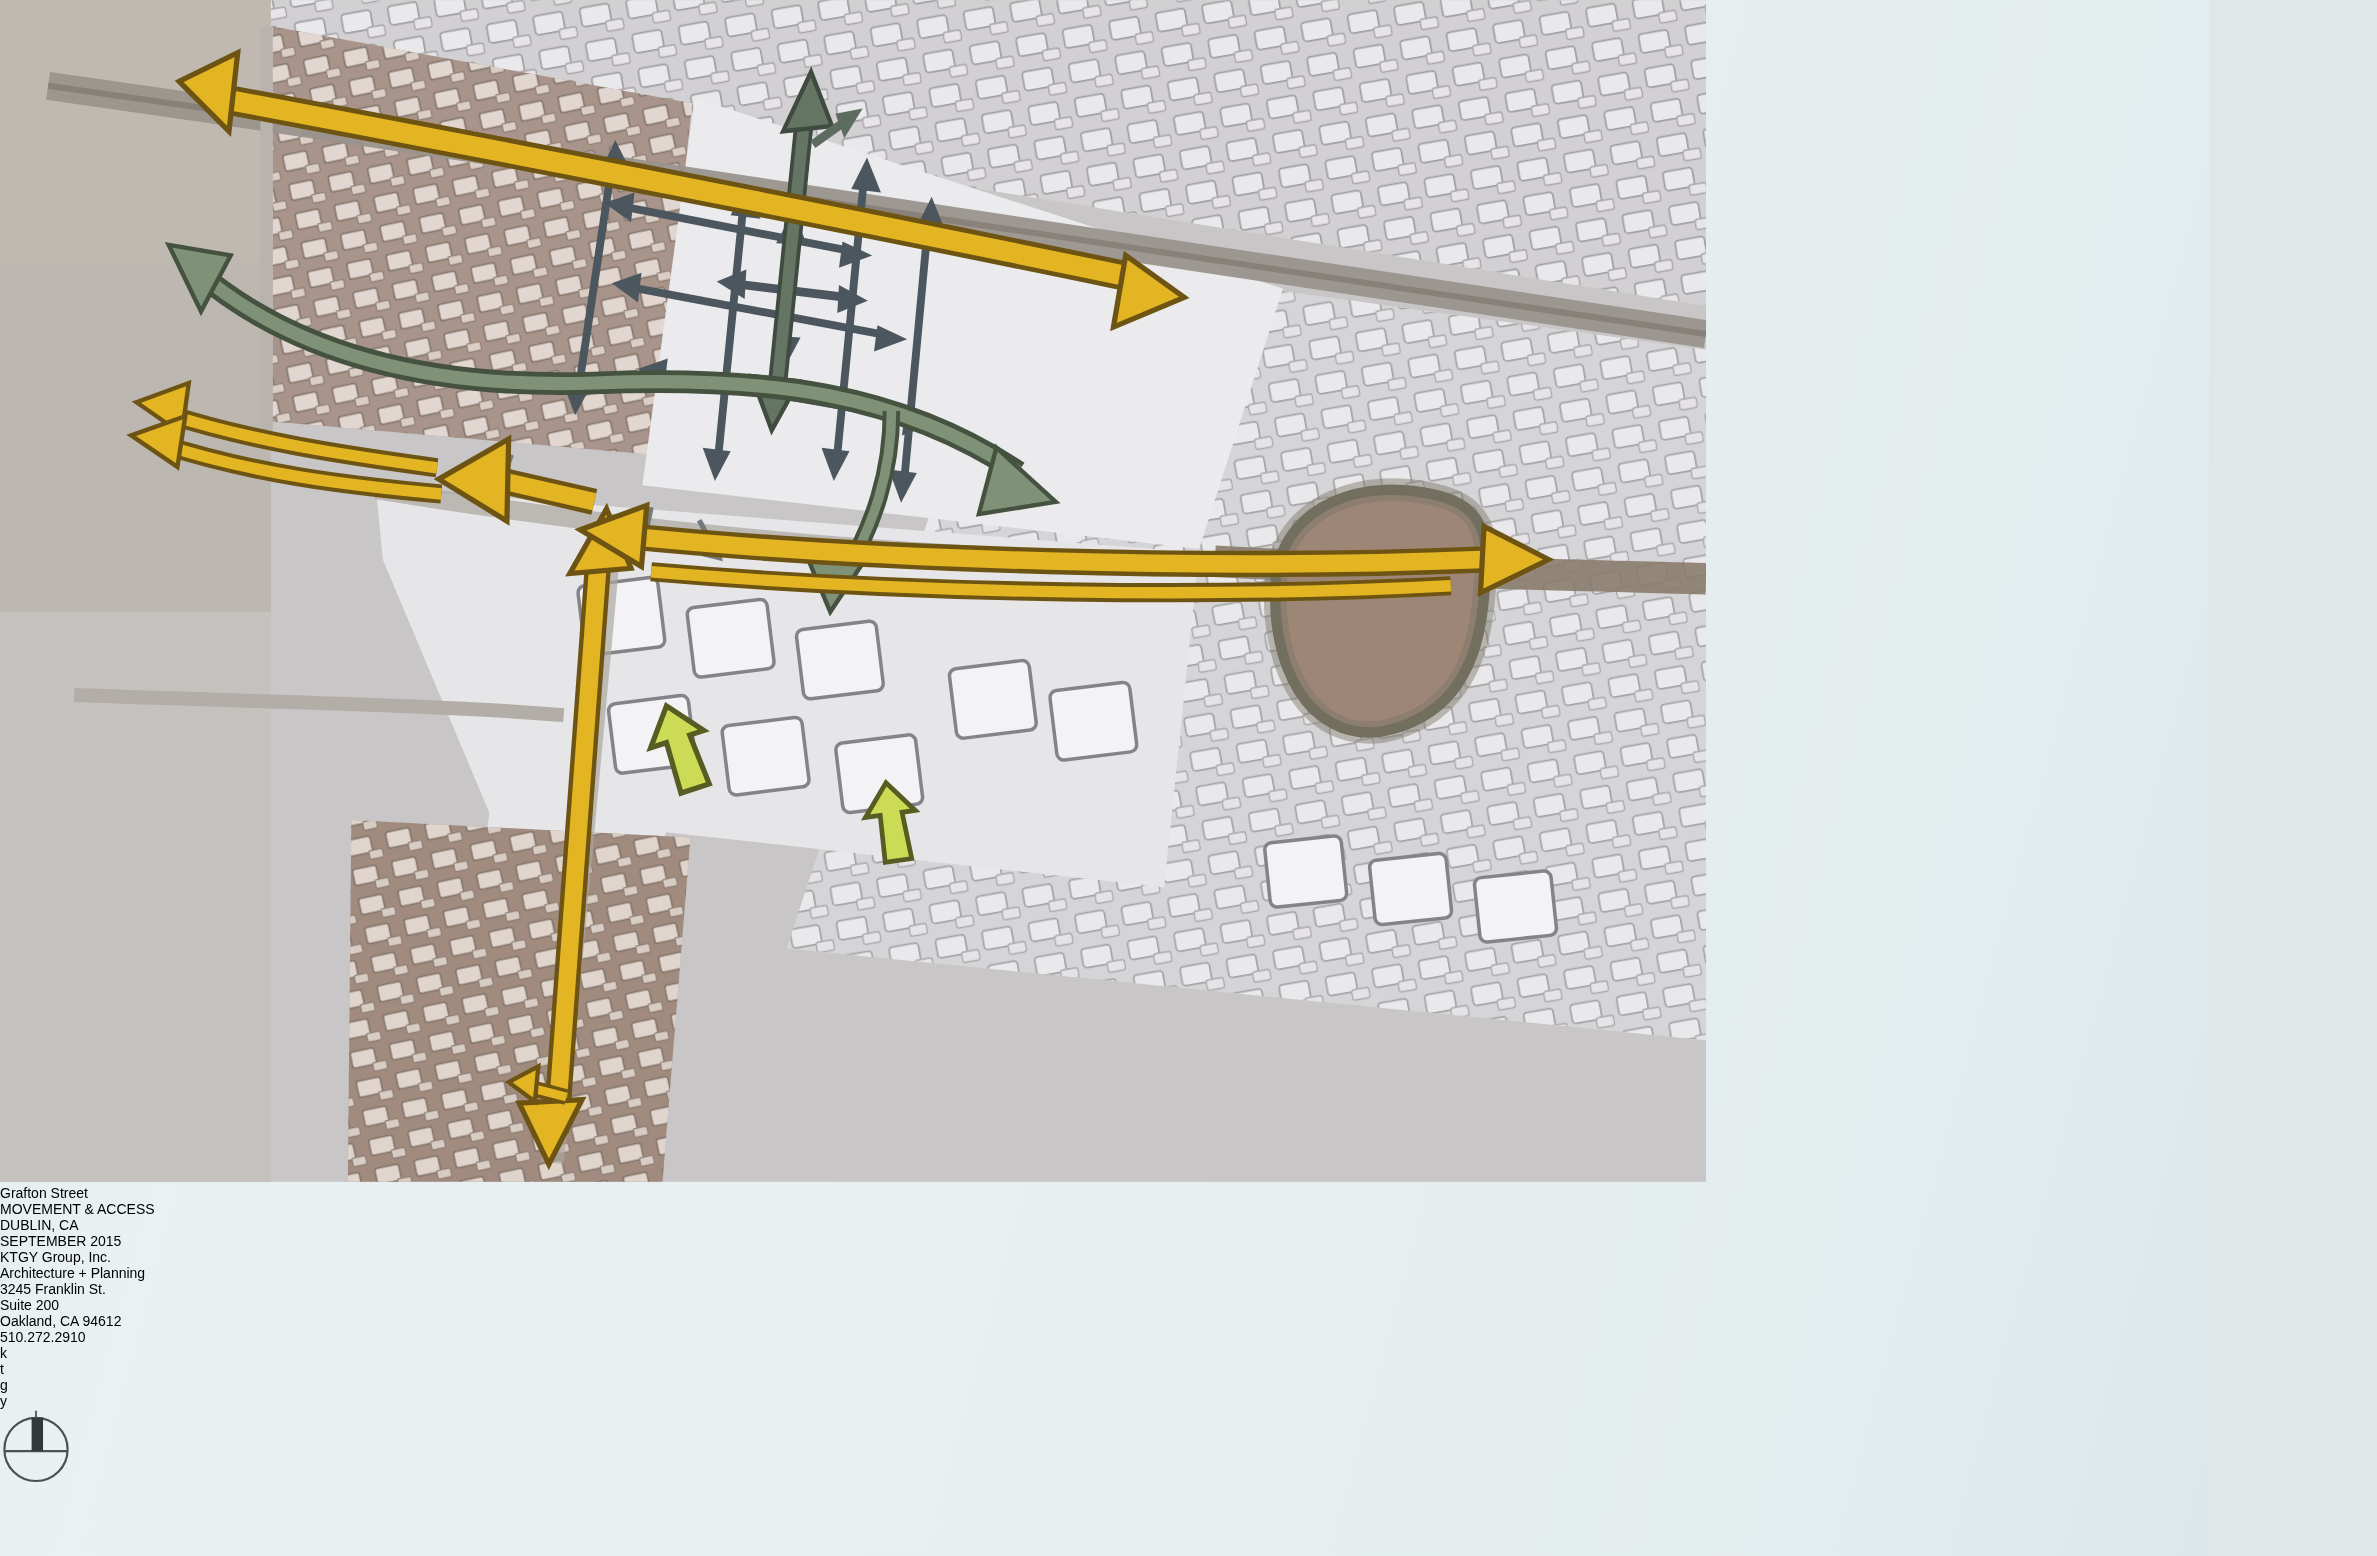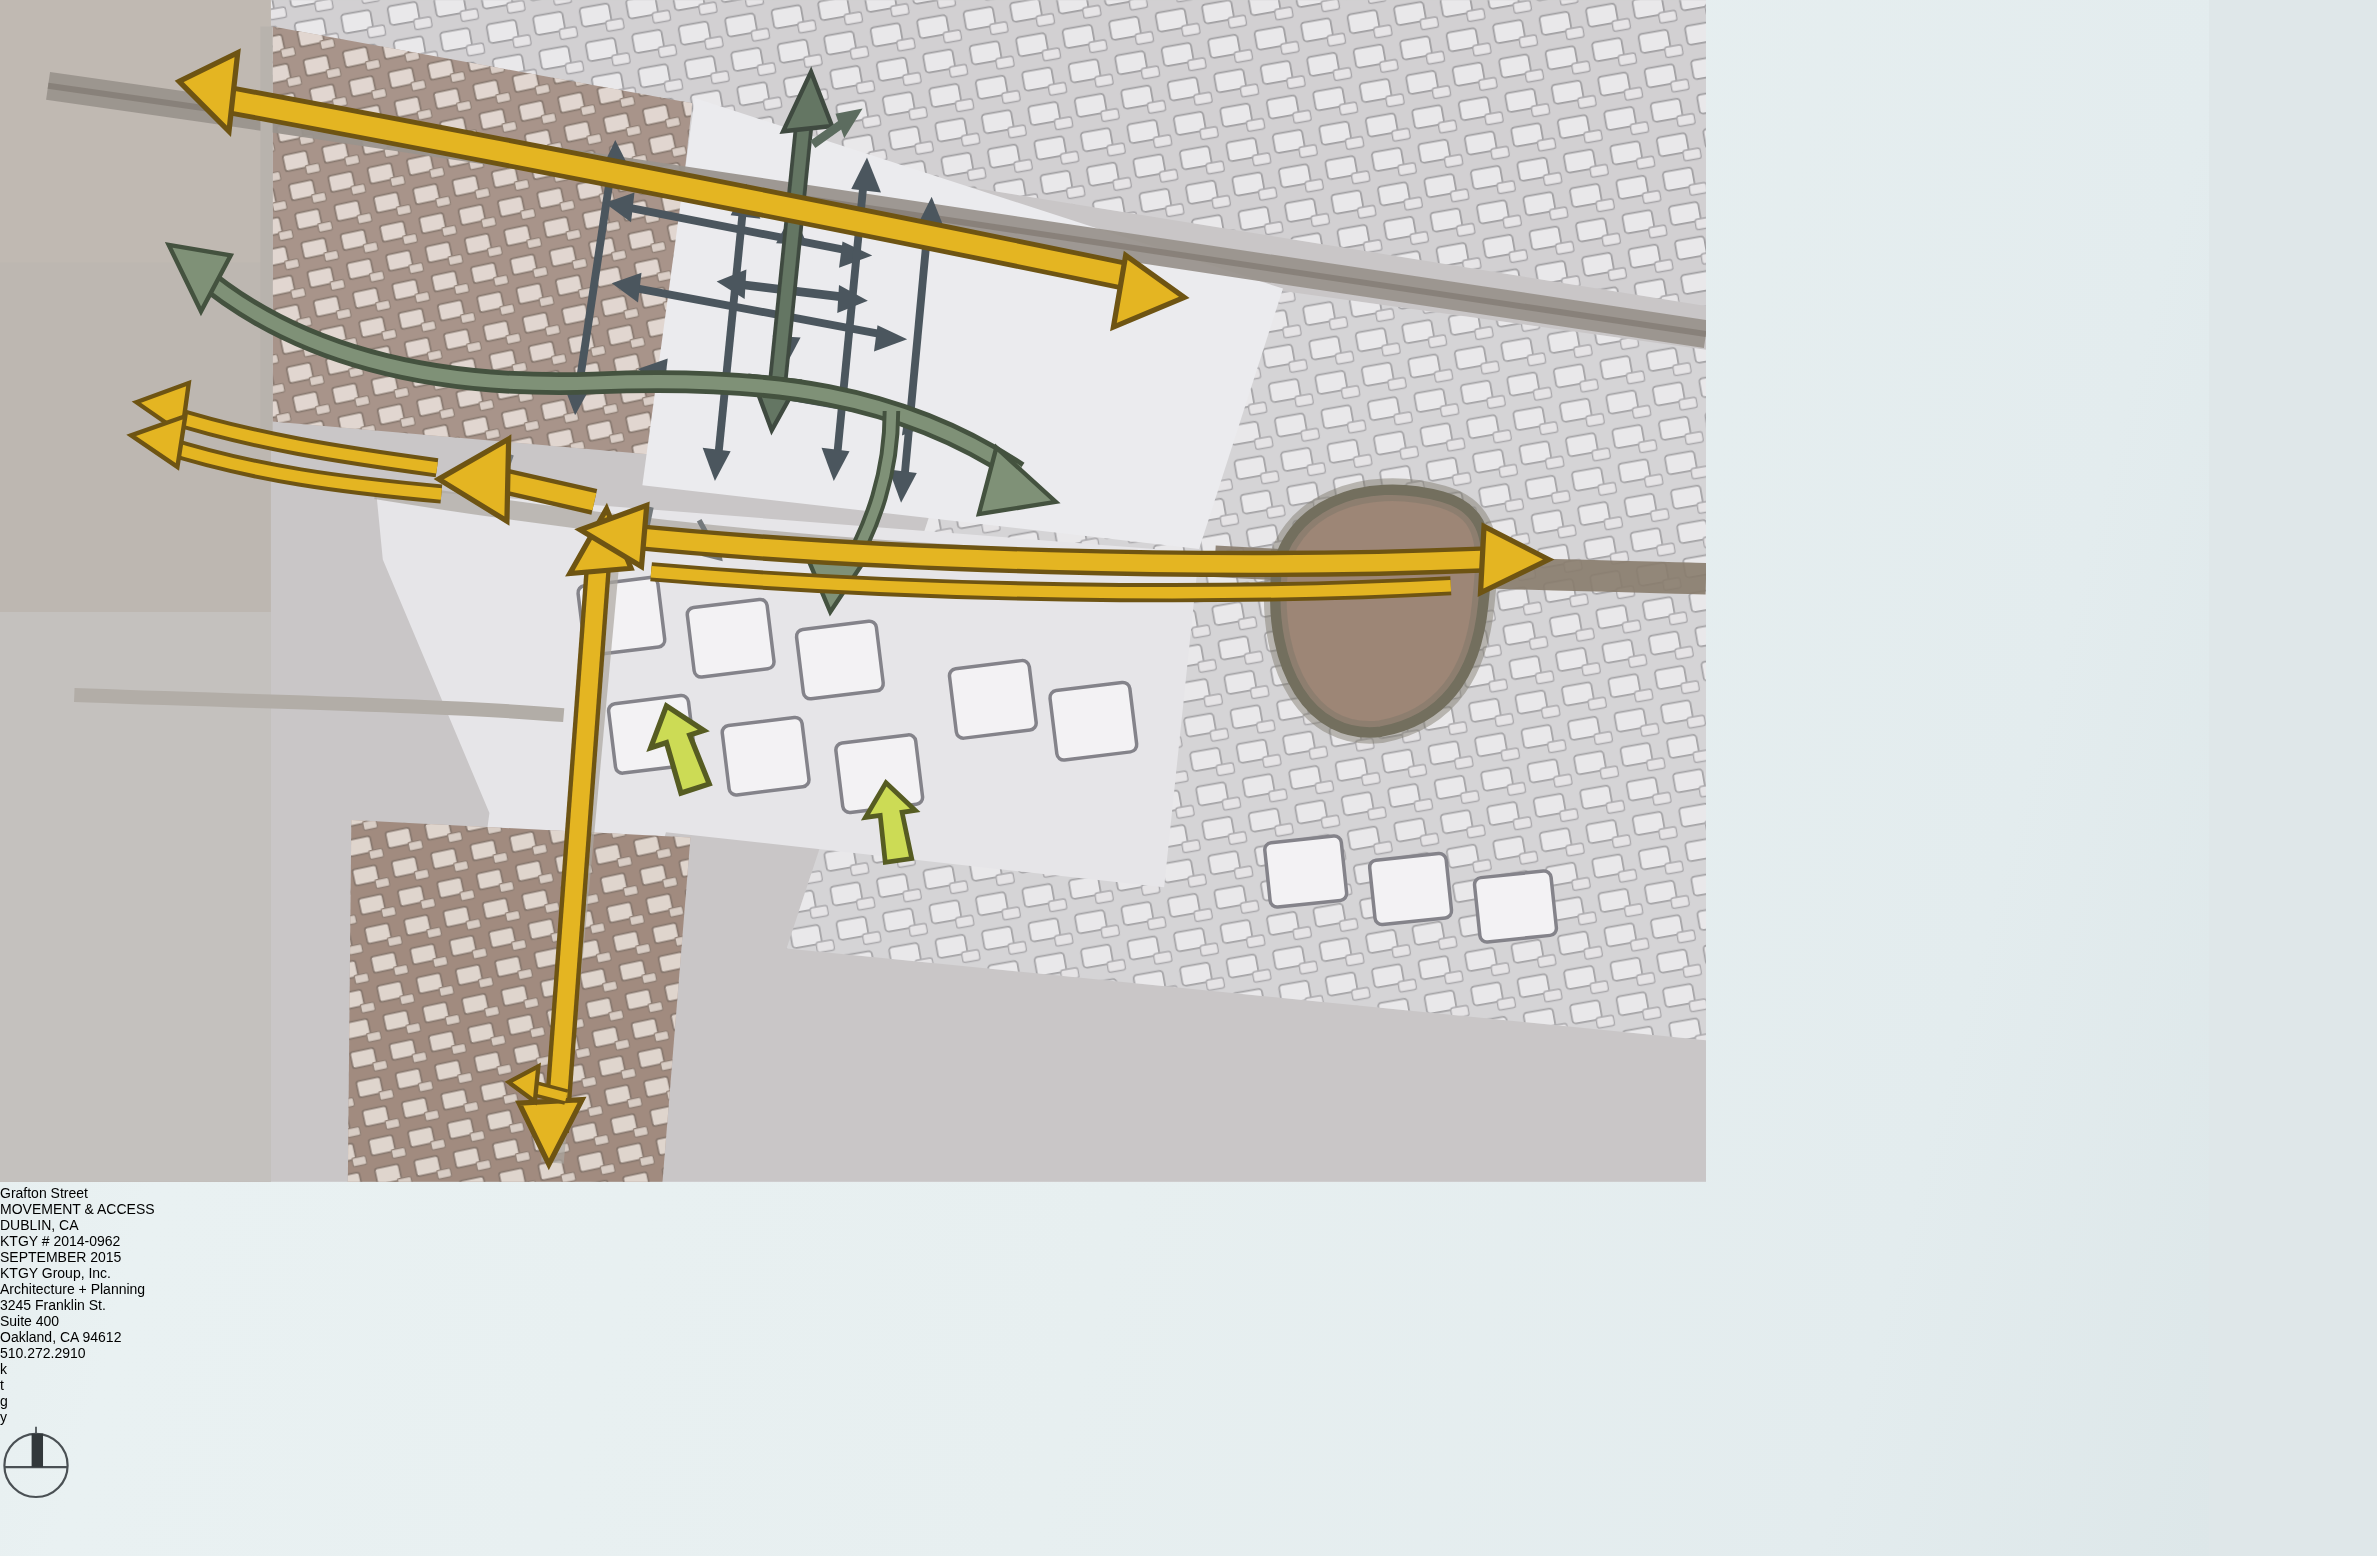--- a/index.html
+++ b/index.html
@@ -211,28 +211,27 @@
   </div>
 
   <div class="divider"></div>
   <div class="dash1"></div>
   <div class="dash2"></div>
 
   <div class="title">Grafton Street</div>
 
   <div class="sheet-title">MOVEMENT &amp; ACCESS</div>
   <div class="location">DUBLIN, CA</div>
-  <div class="small-meta proj-no">KTGY # 2014-0962</div>
   <div class="small-meta proj-date">SEPTEMBER 2015</div>
 
   <div class="firm-block">
     <div>KTGY Group, Inc.</div>
     <div>Architecture + Planning</div>
     <div>3245 Franklin St.</div>
-    <div>Suite 400</div>
+    <div>Suite 200</div>
     <div>Oakland, CA 94612</div>
     <div>510.272.2910</div>
   </div>
 
   <div class="logo">
     <div class="bar" style="left:0;"></div>
     <div class="bar" style="left:52px;"></div>
     <div class="bar" style="left:103px;"></div>
     <div class="bar" style="left:155px;"></div>
     <div class="lt" style="left:1.7px;top:66px;">k</div>

